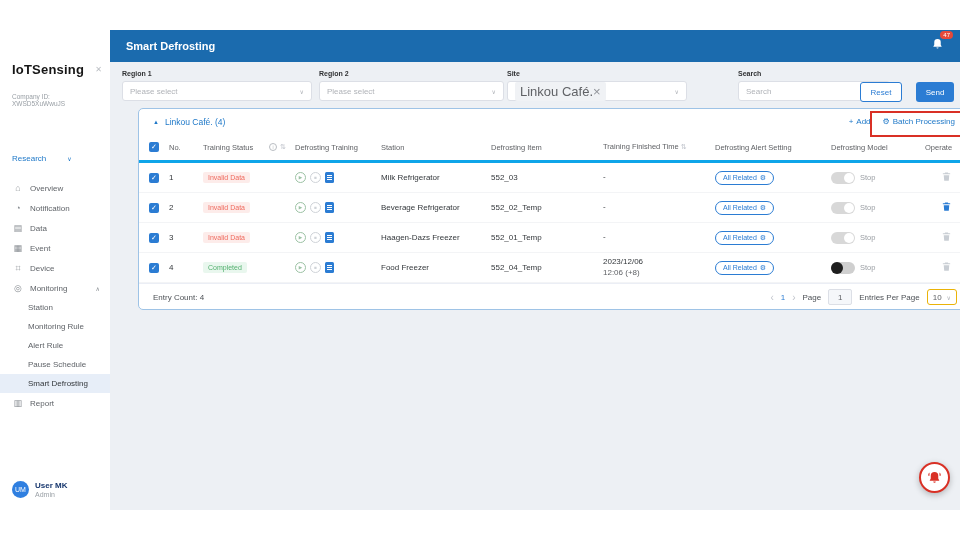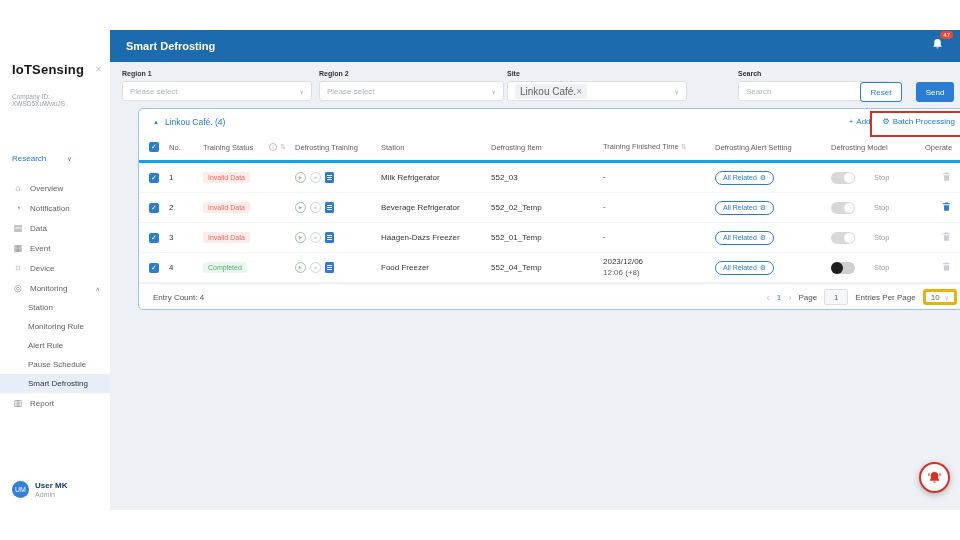--- a/index.html
+++ b/index.html
@@ -37,21 +37,21 @@
 
   
   .filter-group { position:absolute; top:40px; }
   .fg1 { left:12px;  width:190px; }
   .fg2 { left:209px; width:185px; }
   .fg3 { left:397px; width:180px; }
   .fg4 { left:589px; width:152px;margin-left:39px; }
   .f-label { font-size:7px; color:#303133; font-weight:bold; margin-bottom:4px; }
   .select { height:20px; background:#fff; border:1px solid #dcdfe6; border-radius:3px; display:flex; align-items:center; justify-content:space-between; padding:0 7px; font-size:8px; color:#b0b3b8; cursor:pointer; }
   .select .chev { font-size:6px; color:#b0b3b8; }
-  .chip { background:#f0f2f5; border-radius:2px; font-size:10px; color:#606266; padding:2px 5px; display:inline-flex; gap:0; align-items:center; }
+  .chip { background:#f0f2f5; border-radius:2px; font-size:13px; color:#606266; padding:2px 5px; display:inline-flex; gap:0; align-items:center; }
   .chip .x { color:#909399; cursor:pointer; }
   .search-box { height:20px; background:#fff; border:1px solid #dcdfe6; border-radius:3px; display:flex; align-items:center; padding:0 7px; }
   .search-box input { border:none; outline:none; flex:1; font-size:8px; color:#606266; font-family:"Liberation Sans",sans-serif; background:transparent; }
   .search-box input::placeholder { color:#b0b3b8; }
   .mag { position:relative; width:9px; height:9px; flex:0 0 9px; }
   .mag::before { content:""; position:absolute; left:0; top:0; width:6px; height:6px; border:1px solid #b0b3b8; border-radius:50%; }
   .mag::after { content:""; position:absolute; left:6px; top:6px; width:3px; height:1px; background:#b0b3b8; transform:rotate(45deg); }
   .reset-btn { position:absolute; top:52px; left:750px; width:42px; height:20px; border:1px solid #2b7cd3; color:#2b7cd3; background:#fff; border-radius:3px; font-size:8px; cursor:pointer; font-family:"Liberation Sans",sans-serif; }
   .send-btn  { position:absolute; top:52px; left:797px; width:38px; height:20px; background:#2b7cd3; color:#fff; border:none; border-radius:3px; font-size:8px; cursor:pointer; font-family:"Liberation Sans",sans-serif;margin-left:9px; }
 
@@ -76,37 +76,37 @@
   .badge-status { font-size:7px; padding:2px 5px; border-radius:2px; display:inline-block; }
   .badge-error   { background:#fdecea; color:#ef6a5e; }
   .badge-success { background:#e9f7ee; color:#52b06e; }
   .train-icons { display:flex; gap:4px; align-items:center; }
   .circ { width:11px; height:11px; border-radius:50%; display:inline-flex; align-items:center; justify-content:center; font-size:4.5px; cursor:pointer; }
   .circ.play { border:1px solid #9cc2a4; color:#9cc2a4; }
   .circ.stop { border:1px solid #cfd3d8; color:#cfd3d8; }
   .doc-icon { width:9px; height:11px; background:#2b7cd3; border-radius:1.5px; position:relative; cursor:pointer; }
   .doc-icon::after { content:""; position:absolute; left:2px; top:3px; width:5px; height:1px; background:#fff; box-shadow:0 2px 0 #fff, 0 4px 0 #fff; }
   .alert-btn { border:1px solid #2b7cd3; color:#2b7cd3; border-radius:9px; font-size:7px; padding:2px 7px; background:#fff; display:inline-flex; gap:3px; align-items:center; cursor:pointer; font-family:"Liberation Sans",sans-serif; }
-  .model-cell { display:flex; gap:19px; align-items:center; }
+  .model-cell { display:flex; gap:5px; align-items:center; }
   .toggle { width:24px; height:12px; border-radius:6px; background:#d8d8d8; position:relative; cursor:pointer; flex:0 0 24px; }
   .toggle::after { content:""; position:absolute; width:10px; height:10px; border-radius:50%; background:#fff; top:1px; right:1px; }
   .toggle.dark { background:#cfcfcf; }
   .toggle.dark::after { left:0; right:auto; top:0; width:12px; height:12px; background:#1e1e1e; }
   .model-label { font-size:7.5px; color:#9a9ea3; }
   .trash { color:#c9ced4; cursor:pointer; display:inline-flex; }
   .trash.blue { color:#2b7cd3; }
   .two-line { line-height:1.3; }
   .sub-time { color:#606266; }
 
   .tfoot { height:27px; display:flex; align-items:center; justify-content:space-between; padding:0 12px 0 14px; border-top:1px solid #ebeef5; font-size:8px; color:#4d5156; }
   .pager { display:flex; align-items:center; gap:7px; }
   .pg-arrow { color:#c0c4cc; font-size:10px; cursor:pointer; }
   .pg-num { color:#2b7cd3; font-size:8px; cursor:pointer; }
   .page-input { width:24px; height:16px; background:#f5f7fa; border:1px solid #dcdfe6; border-radius:2px; font-size:8px; color:#606266; display:flex; align-items:center; justify-content:center; }
-  .entries-select { border:3px solid #eab308; border-radius:3px; height:16px; padding:0 5px; font-size:8px; color:#606266; display:flex; gap:5px; align-items:center; background:#fff; cursor:pointer; }
+  .entries-select { border:1px solid #eab308; border-radius:3px; height:16px; padding:0 5px; font-size:8px; color:#606266; display:flex; gap:5px; align-items:center; background:#fff; cursor:pointer; }
   .entries-select .chev { font-size:6px; color:#b0b3b8; }
   .pg-label { font-size:8px; color:#4d5156; }
 
   .alarm-fab { position:absolute; left:919px; top:462px; width:31px; height:31px; border-radius:50%; background:#fff; border:2px solid #d93025; box-shadow:0 2px 6px rgba(0,0,0,.25); display:flex; align-items:center; justify-content:center; cursor:pointer; z-index:9; }
 </style>
 </head>
 <body>
 
 <div class="app">
 

